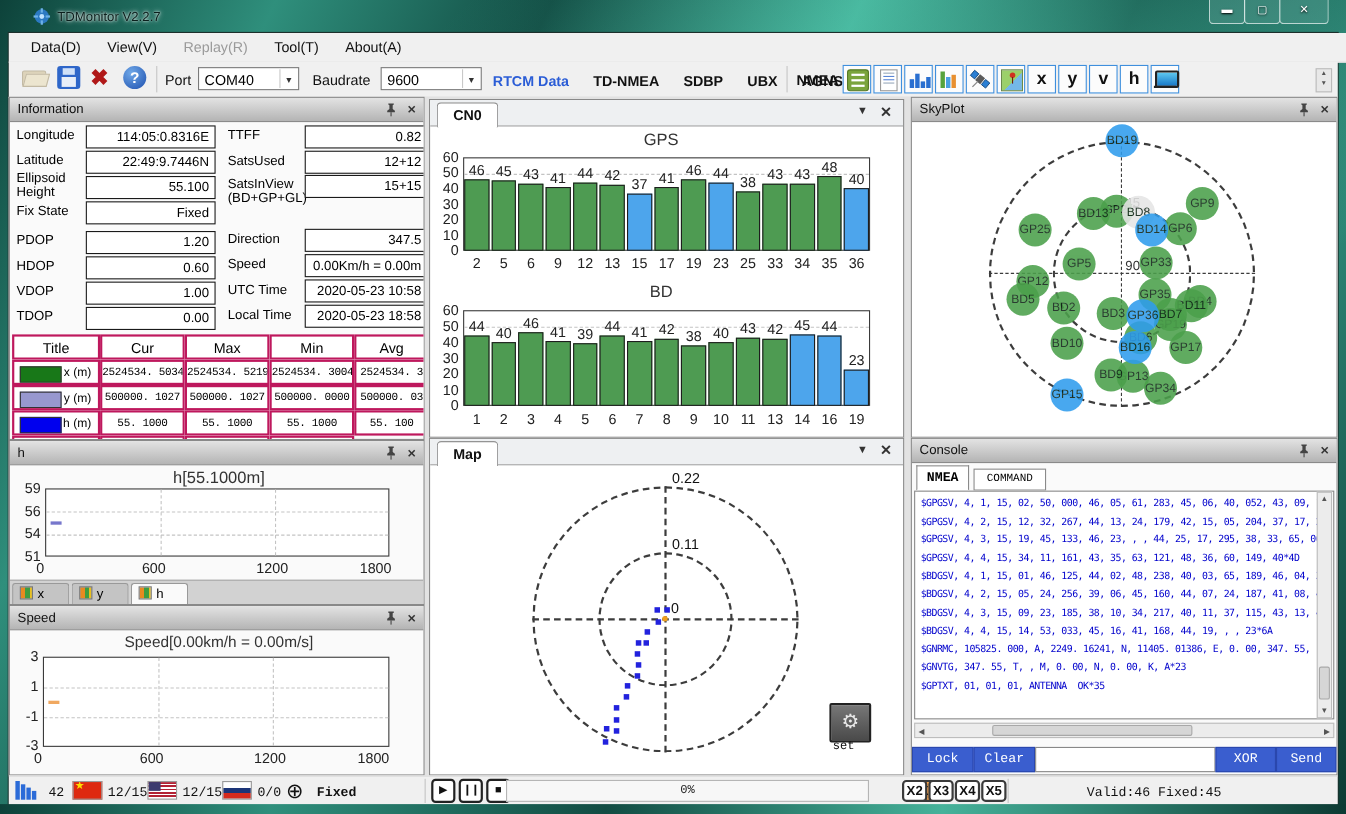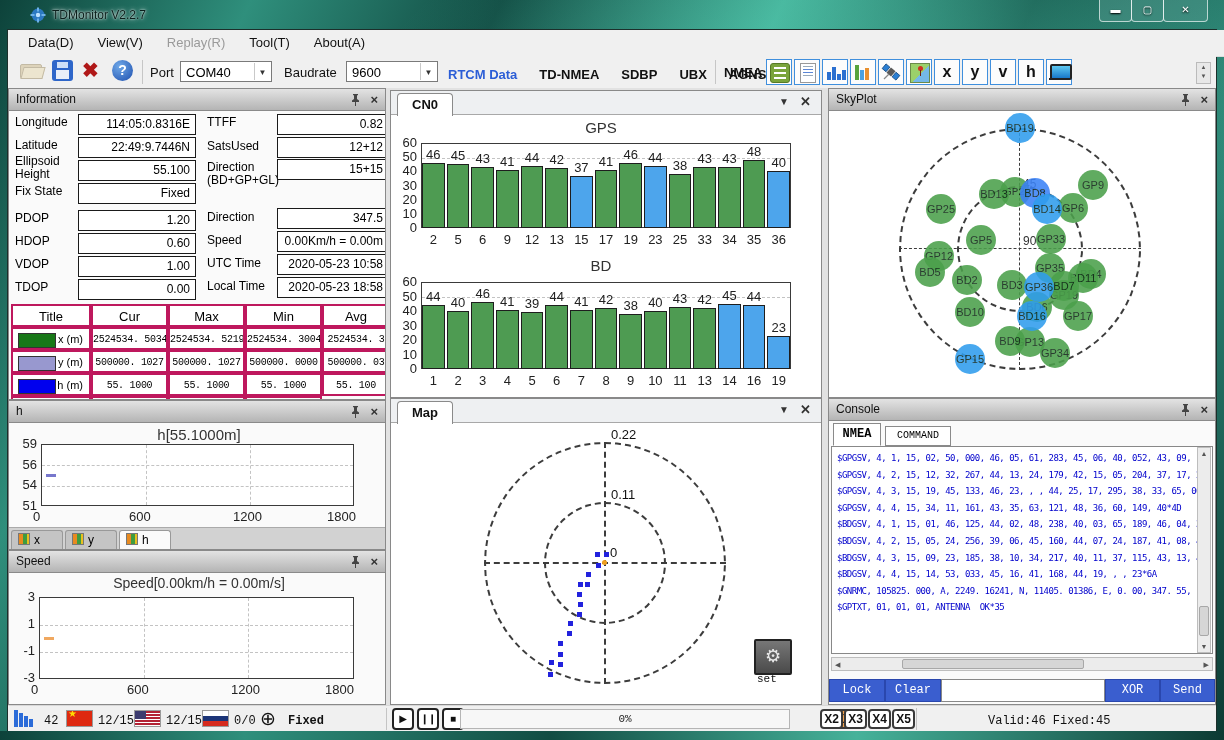--- a/index.html
+++ b/index.html
@@ -238,21 +238,21 @@
         <div class="flabel" style="left: 6px; top: 147px; width: 62px;">VDOP</div>
         <div class="fbox" style="left: 69px; top: 145px; width: 118px;">1.00</div>
         <div class="flabel" style="left: 6px; top: 170px; width: 62px;">TDOP</div>
         <div class="fbox" style="left: 69px; top: 168px; width: 118px;">0.00</div>
       </div>
     <div class="abs" id="info-right" style="left:196px;top:22px;width:182px;height:193px">
         <div class="flabel" style="left: 2px; top: 5px; width: 74px;">TTFF</div>
         <div class="fbox" style="left: 72px; top: 3px; width: 112px;">0.82</div>
         <div class="flabel" style="left: 2px; top: 29px; width: 74px;">SatsUsed</div>
         <div class="fbox" style="left: 72px; top: 26px; width: 112px;">12+12</div>
-        <div class="flabel" style="left: 2px; top: 50px; width: 74px;">Direction (BD+GP+GL)</div>
+        <div class="flabel" style="left: 2px; top: 50px; width: 74px;">SatsInView (BD+GP+GL)</div>
         <div class="fbox" style="left: 72px; top: 48px; width: 112px;">15+15</div>
         <div class="flabel" style="left: 2px; top: 100px; width: 74px;">Direction</div>
         <div class="fbox" style="left: 72px; top: 97px; width: 112px;">347.5</div>
         <div class="flabel" style="left: 2px; top: 123px; width: 74px;">Speed</div>
         <div class="fbox" style="left: 72px; top: 120px; width: 112px;">0.00Km/h = 0.00m</div>
         <div class="flabel" style="left: 2px; top: 146px; width: 74px;">UTC Time</div>
         <div class="fbox" style="left: 72px; top: 143px; width: 112px;">2020-05-23 10:58</div>
         <div class="flabel" style="left: 2px; top: 169px; width: 74px;">Local Time</div>
         <div class="fbox" style="left: 72px; top: 166px; width: 112px;">2020-05-23 18:58</div>
       </div>
@@ -593,21 +593,21 @@
     <div class="abs" style="left:194px;top:88px;font-size:12px;color:#333">45</div>
     <div class="abs" style="left:194px;top:145px;font-size:12px;color:#333">90</div>
     <div class="abs" id="sky-sats">
         <div class="sat" style="left: 171px; top: 88px; background: rgb(75, 160, 75); opacity: 0.88; font-family: Liberation Mono, monospace;">GP2</div>
         <div class="sat" style="left: 247px; top: 170px; background: rgb(75, 160, 75); opacity: 0.88;">BD4</div>
         <div class="sat" style="left: 220px; top: 191px; background: rgb(75, 160, 75); opacity: 0.88;">GP19</div>
         <div class="sat" style="left: 193px; top: 203px; background: rgb(75, 160, 75); opacity: 0.88;">BD6</div>
         <div class="sat" style="left: 186px; top: 238px; background: rgb(75, 160, 75); opacity: 0.88;">GP13</div>
         <div class="sat" style="left: 97px; top: 105px; background: rgb(75, 160, 75); opacity: 0.88;">GP25</div>
         <div class="sat" style="left: 150px; top: 90px; background: rgb(75, 160, 75); opacity: 0.88;">BD13</div>
-        <div class="sat" style="left: 191px; top: 89px; background: #3b82f6; opacity: 0.88;">BD8</div>
+        <div class="sat" style="left: 191px; top: 89px; background: #e5e5e5; opacity: 0.88;">BD8</div>
         <div class="sat" style="left: 249px; top: 81px; background: rgb(75, 160, 75); opacity: 0.88;">GP9</div>
         <div class="sat" style="left: 229px; top: 104px; background: rgb(75, 160, 75); opacity: 0.88;">GP6</div>
         <div class="sat" style="left: 203px; top: 105px; background: rgb(47, 157, 237); opacity: 0.88;">BD14</div>
         <div class="sat" style="left: 137px; top: 136px; background: rgb(75, 160, 75); opacity: 0.88;">GP5</div>
         <div class="sat" style="left: 207px; top: 135px; background: rgb(75, 160, 75); opacity: 0.88;">GP33</div>
         <div class="sat" style="left: 95px; top: 152px; background: rgb(75, 160, 75); opacity: 0.88;">GP12</div>
         <div class="sat" style="left: 86px; top: 168px; background: rgb(75, 160, 75); opacity: 0.88;">BD5</div>
         <div class="sat" style="left: 123px; top: 176px; background: rgb(75, 160, 75); opacity: 0.88;">BD2</div>
         <div class="sat" style="left: 206px; top: 164px; background: rgb(75, 160, 75); opacity: 0.88;">GP35</div>
         <div class="sat" style="left: 239px; top: 174px; background: rgb(75, 160, 75); opacity: 0.88;">BD11</div>
@@ -638,20 +638,21 @@
     <div class="abs" style="left:2px;top:47px;width:382px;height:208px;background:#fff;border:1px solid #888;box-sizing:border-box;overflow:hidden;padding:3px 0 0 5px" id="console-lines">
         <div class="cline" style="color: rgb(0, 0, 204);">$GPGSV, 4, 1, 15, 02, 50, 000, 46, 05, 61, 283, 45, 06, 40, 052, 43, 09, 18,</div>
         <div class="cline" style="color: rgb(0, 0, 204);">$GPGSV, 4, 2, 15, 12, 32, 267, 44, 13, 24, 179, 42, 15, 05, 204, 37, 17, 25,</div>
         <div class="cline" style="color: rgb(0, 0, 204);">$GPGSV, 4, 3, 15, 19, 45, 133, 46, 23, , , 44, 25, 17, 295, 38, 33, 65, 068, 4</div>
         <div class="cline" style="color: rgb(0, 0, 204);">$GPGSV, 4, 4, 15, 34, 11, 161, 43, 35, 63, 121, 48, 36, 60, 149, 40*4D</div>
         <div class="cline" style="color: rgb(0, 0, 204);">$BDGSV, 4, 1, 15, 01, 46, 125, 44, 02, 48, 238, 40, 03, 65, 189, 46, 04, 33,</div>
         <div class="cline" style="color: rgb(0, 0, 204);">$BDGSV, 4, 2, 15, 05, 24, 256, 39, 06, 45, 160, 44, 07, 24, 187, 41, 08, 48,</div>
         <div class="cline" style="color: rgb(0, 0, 204);">$BDGSV, 4, 3, 15, 09, 23, 185, 38, 10, 34, 217, 40, 11, 37, 115, 43, 13, 45,</div>
         <div class="cline" style="color: rgb(0, 0, 204);">$BDGSV, 4, 4, 15, 14, 53, 033, 45, 16, 41, 168, 44, 19, , , 23*6A</div>
         <div class="cline" style="color: rgb(0, 0, 204);">$GNRMC, 105825. 000, A, 2249. 16241, N, 11405. 01386, E, 0. 00, 347. 55,</div>
+        <div class="cline" style="color: rgb(0, 0, 204);">$GNVTG, 347. 55, T, , M, 0. 00, N, 0. 00, K, A*23</div>
         <div class="cline" style="color: rgb(0, 0, 204);">$GPTXT, 01, 01, 01, ANTENNA  OK*35</div>
       </div>
     <div class="sbar" style="left:368px;top:48px;width:14px;height:206px">
       <div class="sarr" style="left:0;right:0;top:2px">▲</div>
       <div class="sarr" style="left:0;right:0;bottom:2px">▼</div>
       <div class="sthumb" style="left:1px;right:1px;top:158px;height:28px"></div>
     </div>
     <div class="sbar" style="left:2px;top:258px;width:382px;height:14px">
       <div class="sarr" style="left:3px;top:3px">◀</div>
       <div class="sarr" style="right:3px;top:3px">▶</div>

